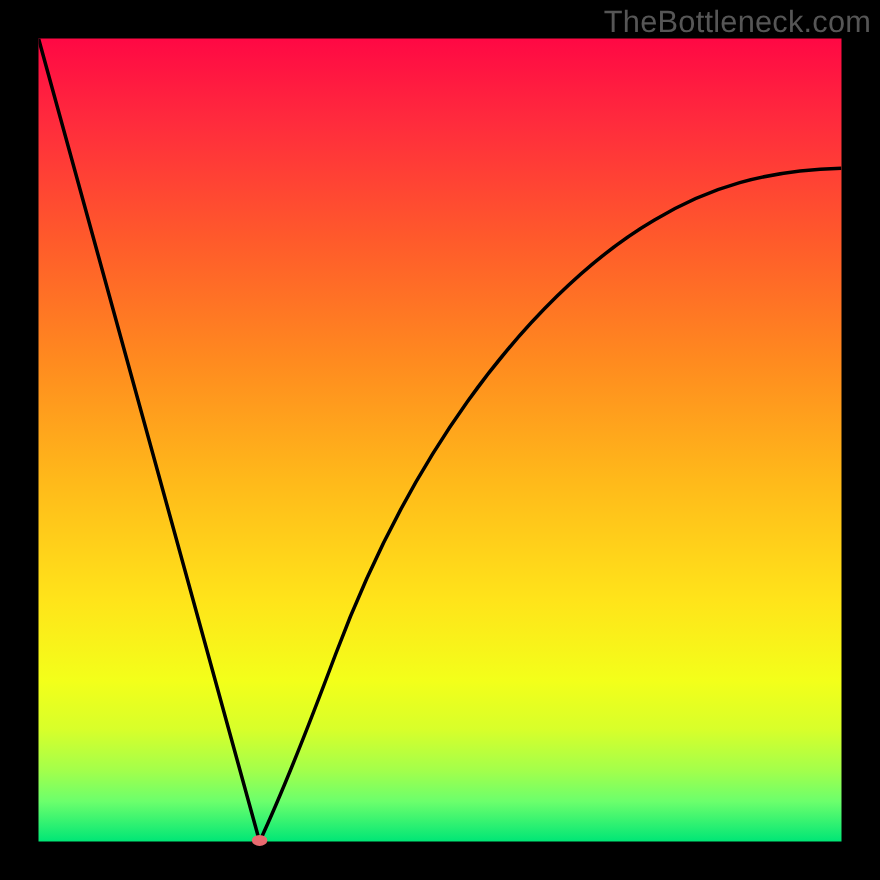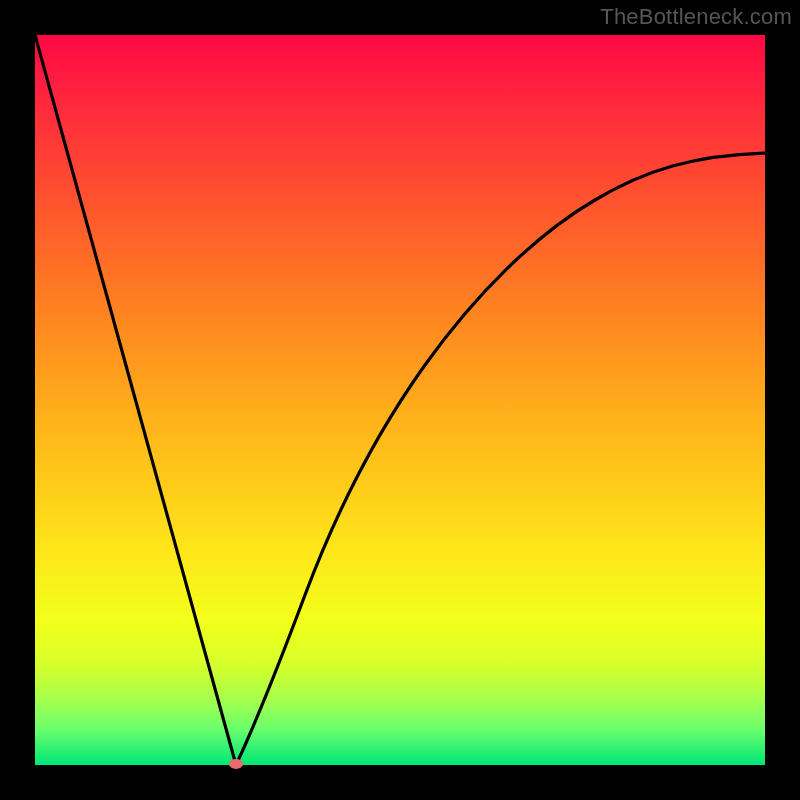--- a/index.html
+++ b/index.html
@@ -51,21 +51,21 @@
     background: #e86a6f;
     border-radius: 50%;
     transform: translate(-50%, -50%);
     pointer-events: none;
   }
   .watermark {
     position: absolute;
     right: 8px;
     top: 4px;
     color: #565656;
-    font-size: 22px;
+    font-size: 28px;
     letter-spacing: 0.2px;
   }
 </style>
 </head>
 <body>
 
 <div class="frame">
 
   <div class="plot">
 

